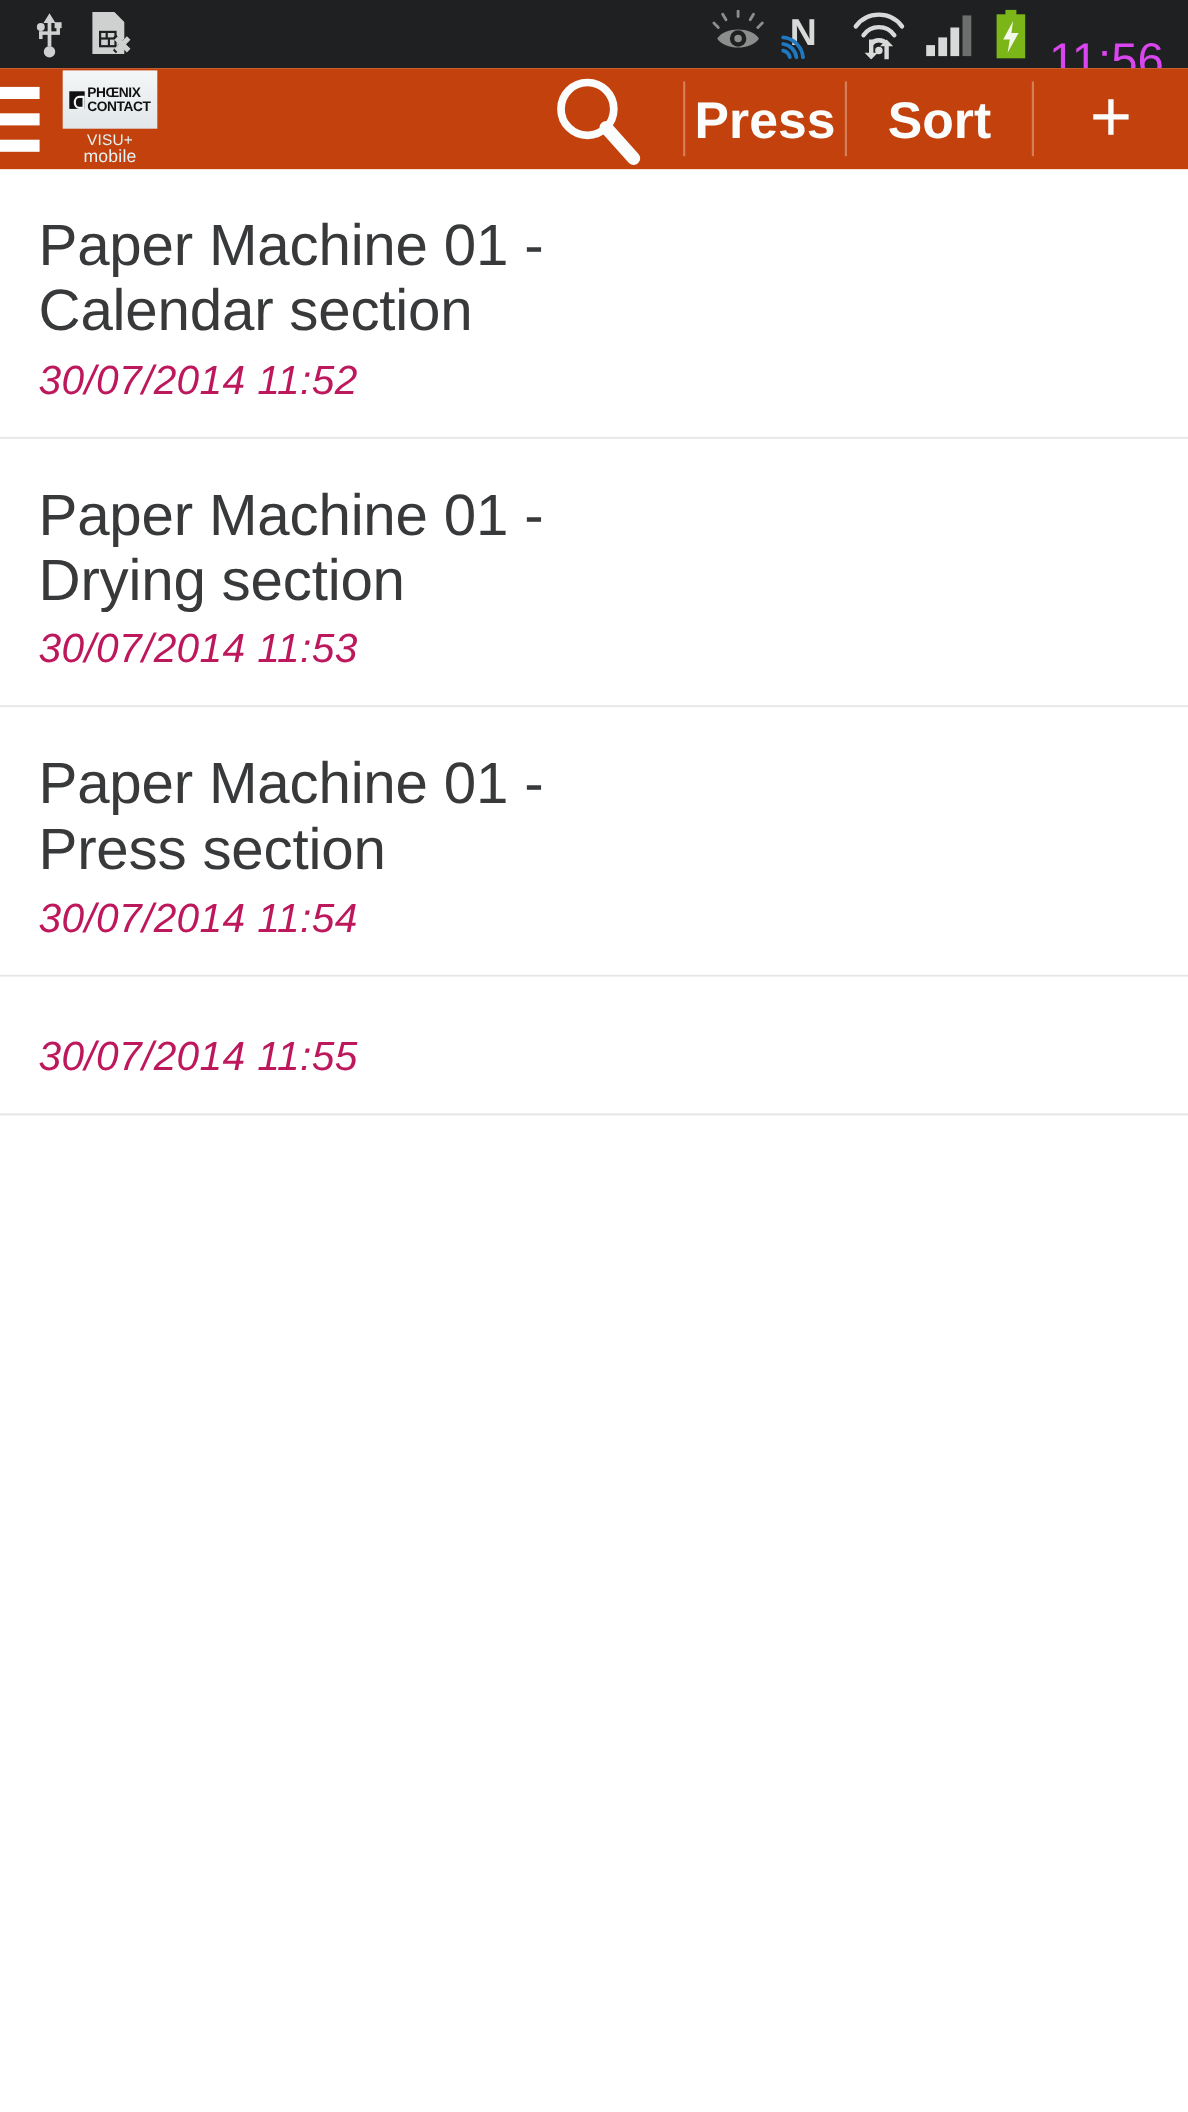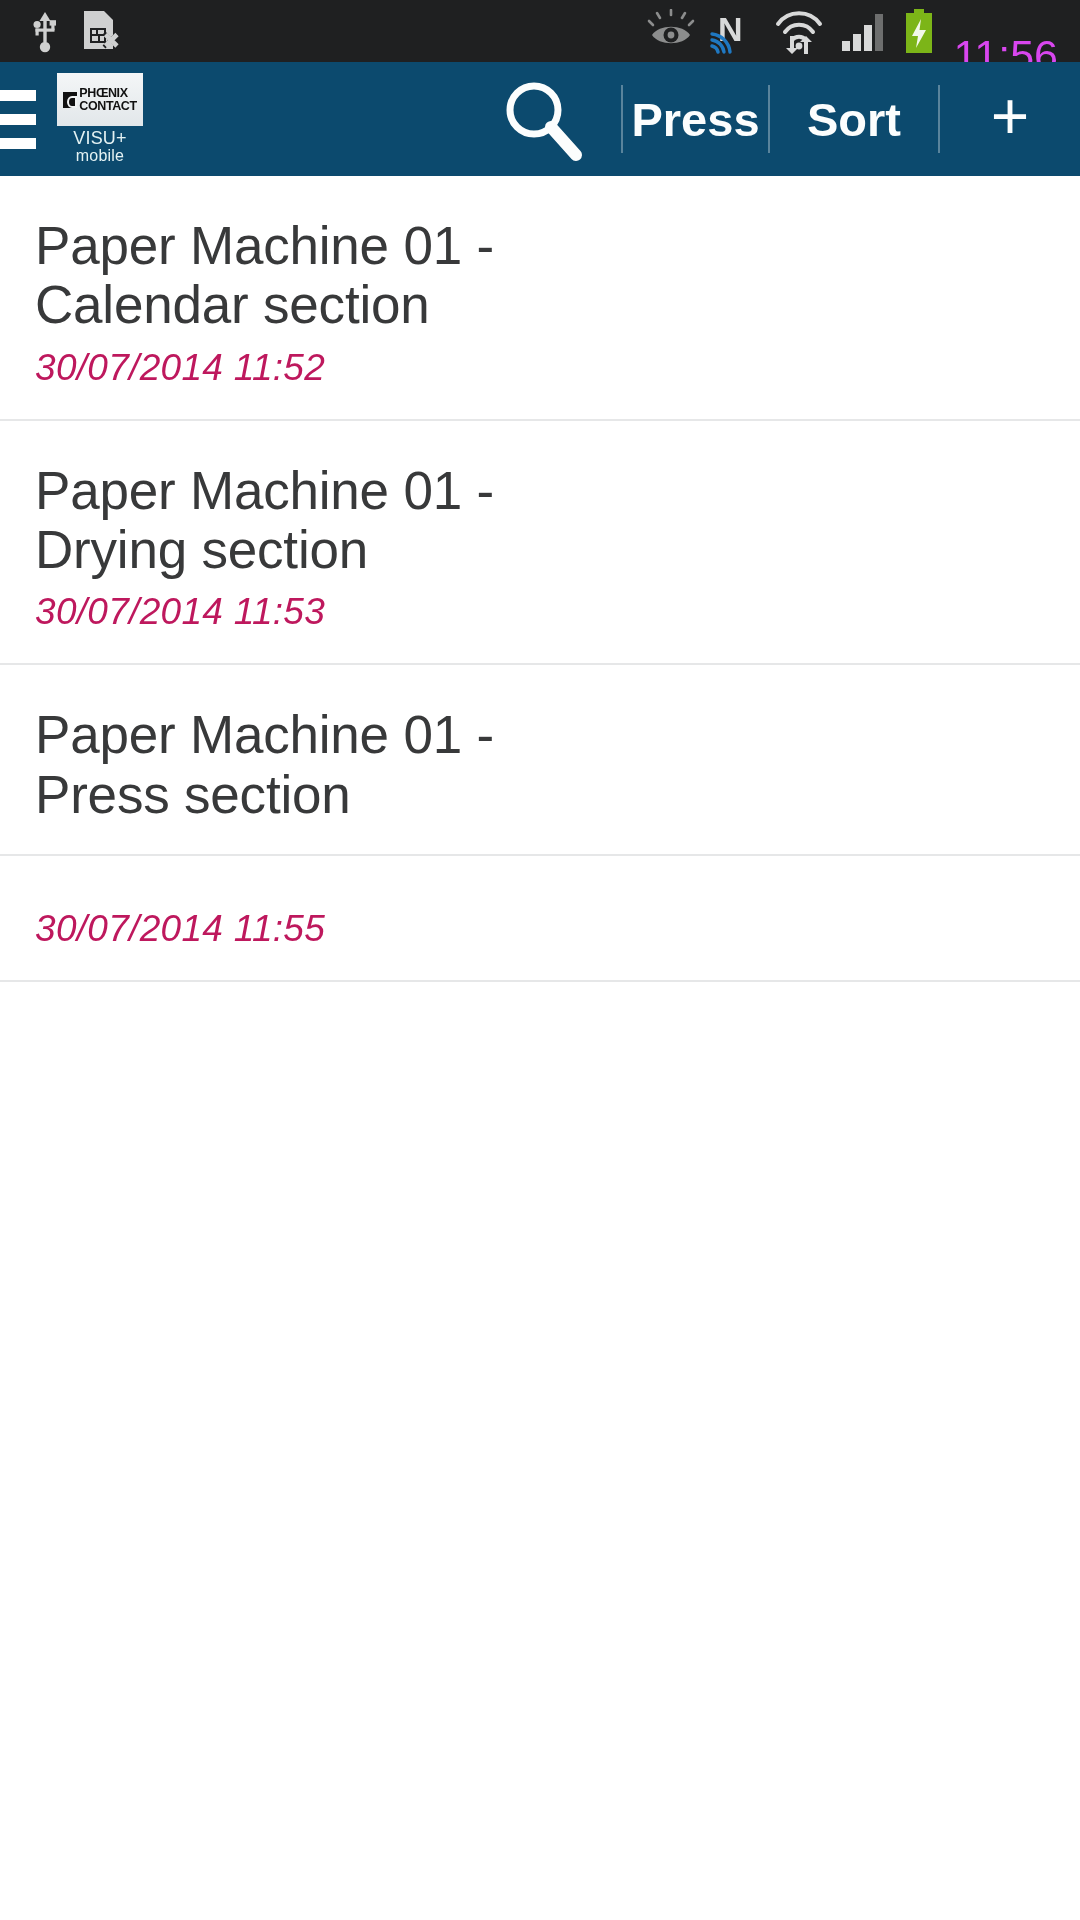--- a/index.html
+++ b/index.html
@@ -44,22 +44,22 @@
     letter-spacing: 0px;
     line-height: 62px;
     margin-left: 6px;
     margin-top: 48px;
   }
 
   
   .app-bar {
     position: relative;
     width: 1080px;
-    height: 114px;
-    background: #0c4a6e;
+    height: 92px;
+    background: #c2410c;
     display: flex;
     align-items: center;
   }
   .drawer-btn {
     width: 46px;
     height: 118px;
     display: flex;
     flex-direction: column;
     justify-content: center;
     gap: 13px;
@@ -119,21 +119,21 @@
     letter-spacing: -0.4px;
     font-family: "Liberation Sans", sans-serif;
   }
   .brand-sub {
     margin-top: 3px;
     text-align: center;
     line-height: 1.05;
   }
   .brand-sub div {
     color: #e4f2f3;
-    font-size: 18px;
+    font-size: 14px;
     letter-spacing: 0.2px;
   }
   .brand-sub div.small { font-size: 16px; }
 
   .bar-spacer { flex: 1 1 auto; }
 
   .bar-actions {
     display: flex;
     align-items: stretch;
     height: 118px;
@@ -357,20 +357,21 @@
   <div class="row-divider"></div>
 
   <div class="list-item">
     <div class="item-title">Paper Machine 01 - Drying section</div>
     <div class="item-time">30/07/2014  11:53</div>
   </div>
   <div class="row-divider"></div>
 
   <div class="list-item">
     <div class="item-title">Paper Machine 01 - Press section</div>
+    <div class="item-time">30/07/2014  11:54</div>
   </div>
   <div class="row-divider"></div>
 
   <div class="list-item">
     <div class="item-time">30/07/2014  11:55</div>
   </div>
   <div class="row-divider"></div>
 
   <div class="list-rest"></div>
 </div>

